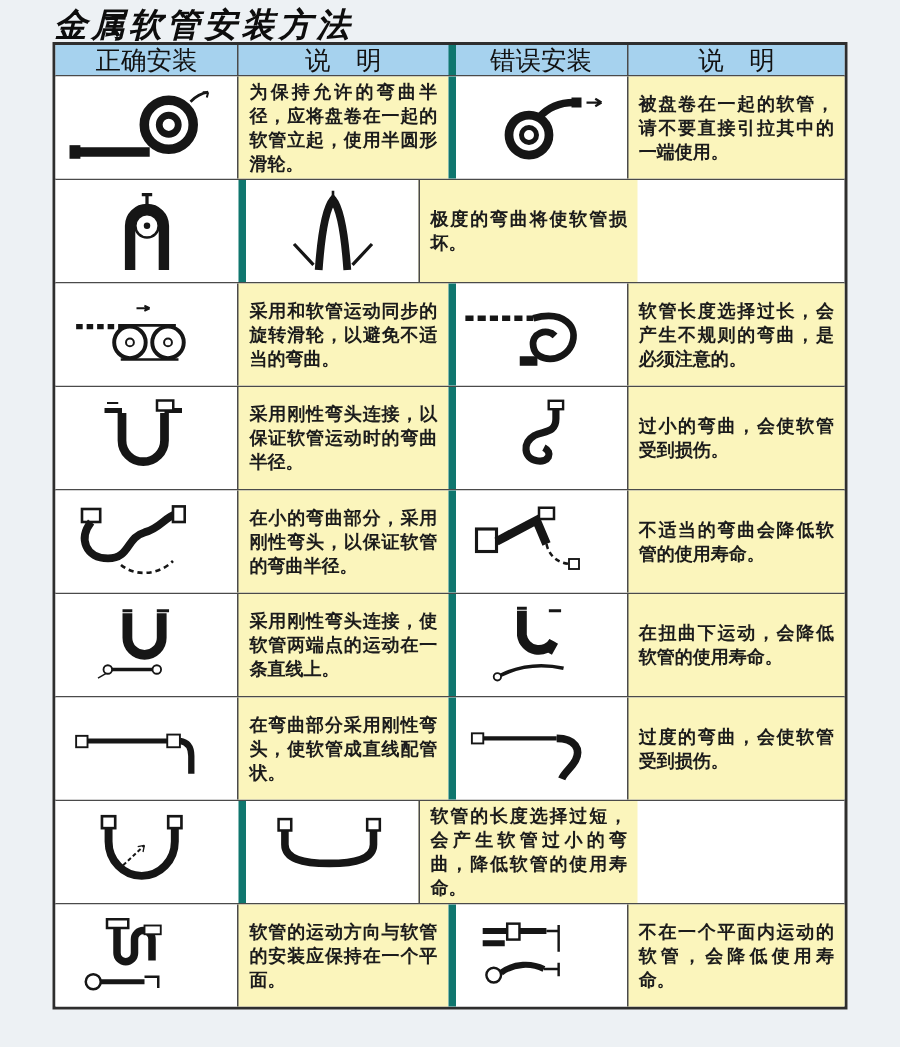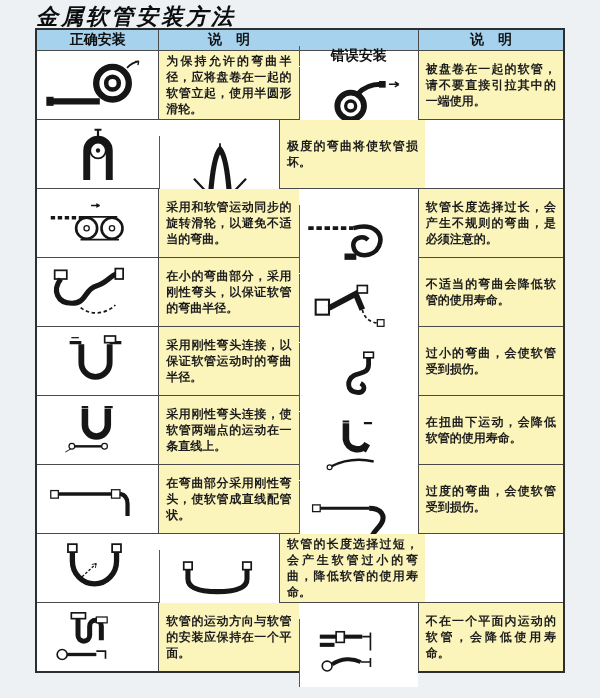--- a/index.html
+++ b/index.html
@@ -38,28 +38,28 @@
     border-top: none;
     background: var(--header-bg, #a6d2ee);
   }
   .cell {
     position: relative;
     height: 100%;
     overflow: hidden;
   }
   .c1 { width: 122px; }
   .c2 { width: 141px; border-left: 1px solid #4a4a4a; }
-  .c3 { width: 120px; border-left: 1px solid #0f766e; margin-top: 16px; }
+  .c3 { width: 120px; border-left: 5px solid #0f766e; }
   .c4 { width: 146px; border-left: 1px solid #4a4a4a; }
   .header .cell {
     display: flex;
     align-items: center;
     justify-content: center;
-    font-size: 14px;
-    font-weight: 700;
+    font-size: 17px;
+    font-weight: 400;
     color: #111;
   }
   .img-cell {
     background: var(--image-bg, #ffffff);
     display: flex;
     align-items: center;
     justify-content: center;
   }
   .desc-cell {
     background: var(--desc-bg, #fbf5bc);
@@ -174,20 +174,47 @@
           </span>
     </div>
     <div class="cell c4 desc-cell">
       <p class="desc wrong">软管长度选择过长，会产生不规则的弯曲，是必须注意的。</p>
     </div>
   </div>
 
   <div class="trow">
     <div class="cell c1 img-cell">
       <span class="hose-icon correct">
+            <svg width="100" height="58" viewBox="0 0 120 64">
+              <path d="M40,12 V34 A17,17 0 0 0 74,34 V12" stroke="#161616" fill="none" stroke-width="7"></path>
+              <path d="M40,10 H26 M74,10 h14" stroke="#161616" fill="none" stroke-width="4"></path>
+              <rect x="68" y="2" width="13" height="8" fill="#ffffff" stroke="#161616" stroke-width="2"></rect>
+              <path d="M28,4 h9" stroke="#161616" fill="none" stroke-width="1.5"></path>
+            </svg>
+          </span>
+    </div>
+    <div class="cell c2 desc-cell">
+      <p class="desc correct">采用刚性弯头连接，以保证软管运动时的弯曲半径。</p>
+    </div>
+    <div class="cell c3 img-cell">
+      <span class="hose-icon wrong">
+            <svg width="96" height="58" viewBox="0 0 120 64">
+              <path d="M72,6 V16 C72,28 62,26 54,30 C44,36 45,49 56,51 C66,53 70,44 62,40" stroke="#161616" fill="none" stroke-width="6"></path>
+              <rect x="66" y="1" width="12" height="7" fill="#ffffff" stroke="#161616" stroke-width="2"></rect>
+            </svg>
+          </span>
+    </div>
+    <div class="cell c4 desc-cell">
+      <p class="desc wrong">过小的弯曲，会使软管受到损伤。</p>
+    </div>
+  </div>
+
+  <div class="trow">
+    <div class="cell c1 img-cell">
+      <span class="hose-icon correct">
             <svg width="104" height="60" viewBox="0 0 120 64">
               <rect x="10" y="7" width="14" height="10" fill="#ffffff" stroke="#161616" stroke-width="2"></rect>
               <path d="M17,17 C7,30 13,45 30,45 C47,45 44,29 58,25 C70,22 74,13 82,11" stroke="#161616" fill="none" stroke-width="6"></path>
               <rect x="80" y="5" width="9" height="12" fill="#ffffff" stroke="#161616" stroke-width="2"></rect>
               <path d="M40,50 C52,60 70,57 80,47" stroke="#161616" fill="none" stroke-width="2" stroke-dasharray="4,3"></path>
             </svg>
           </span>
     </div>
     <div class="cell c2 desc-cell">
       <p class="desc correct">在小的弯曲部分，采用刚性弯头，以保证软管的弯曲半径。</p>
@@ -198,47 +225,20 @@
               <rect x="8" y="22" width="16" height="18" fill="#ffffff" stroke="#161616" stroke-width="2.5"></rect>
               <path d="M24,32 L56,15 L64,34" stroke="#161616" fill="none" stroke-width="7"></path>
               <rect x="58" y="5" width="12" height="9" fill="#ffffff" stroke="#161616" stroke-width="2"></rect>
               <path d="M64,34 C66,44 74,50 84,50" stroke="#161616" fill="none" stroke-width="2" stroke-dasharray="4,3"></path>
               <rect x="82" y="46" width="8" height="8" fill="#ffffff" stroke="#161616" stroke-width="1.5"></rect>
             </svg>
           </span>
     </div>
     <div class="cell c4 desc-cell">
       <p class="desc wrong">不适当的弯曲会降低软管的使用寿命。</p>
-    </div>
-  </div>
-
-  <div class="trow">
-    <div class="cell c1 img-cell">
-      <span class="hose-icon correct">
-            <svg width="100" height="58" viewBox="0 0 120 64">
-              <path d="M40,12 V34 A17,17 0 0 0 74,34 V12" stroke="#161616" fill="none" stroke-width="7"></path>
-              <path d="M40,10 H26 M74,10 h14" stroke="#161616" fill="none" stroke-width="4"></path>
-              <rect x="68" y="2" width="13" height="8" fill="#ffffff" stroke="#161616" stroke-width="2"></rect>
-              <path d="M28,4 h9" stroke="#161616" fill="none" stroke-width="1.5"></path>
-            </svg>
-          </span>
-    </div>
-    <div class="cell c2 desc-cell">
-      <p class="desc correct">采用刚性弯头连接，以保证软管运动时的弯曲半径。</p>
-    </div>
-    <div class="cell c3 img-cell">
-      <span class="hose-icon wrong">
-            <svg width="96" height="58" viewBox="0 0 120 64">
-              <path d="M72,6 V16 C72,28 62,26 54,30 C44,36 45,49 56,51 C66,53 70,44 62,40" stroke="#161616" fill="none" stroke-width="6"></path>
-              <rect x="66" y="1" width="12" height="7" fill="#ffffff" stroke="#161616" stroke-width="2"></rect>
-            </svg>
-          </span>
-    </div>
-    <div class="cell c4 desc-cell">
-      <p class="desc wrong">过小的弯曲，会使软管受到损伤。</p>
     </div>
   </div>
 
   <div class="trow">
     <div class="cell c1 img-cell">
       <span class="hose-icon correct">
             <svg width="98" height="58" viewBox="0 0 120 64">
               <path d="M44,6 V26 A14,14 0 0 0 72,26 V6" stroke="#161616" fill="none" stroke-width="8"></path>
               <path d="M40,4 h8 M68,4 h10" stroke="#161616" fill="none" stroke-width="2.5"></path>
               <path d="M30,52 H66" stroke="#161616" fill="none" stroke-width="3"></path>

